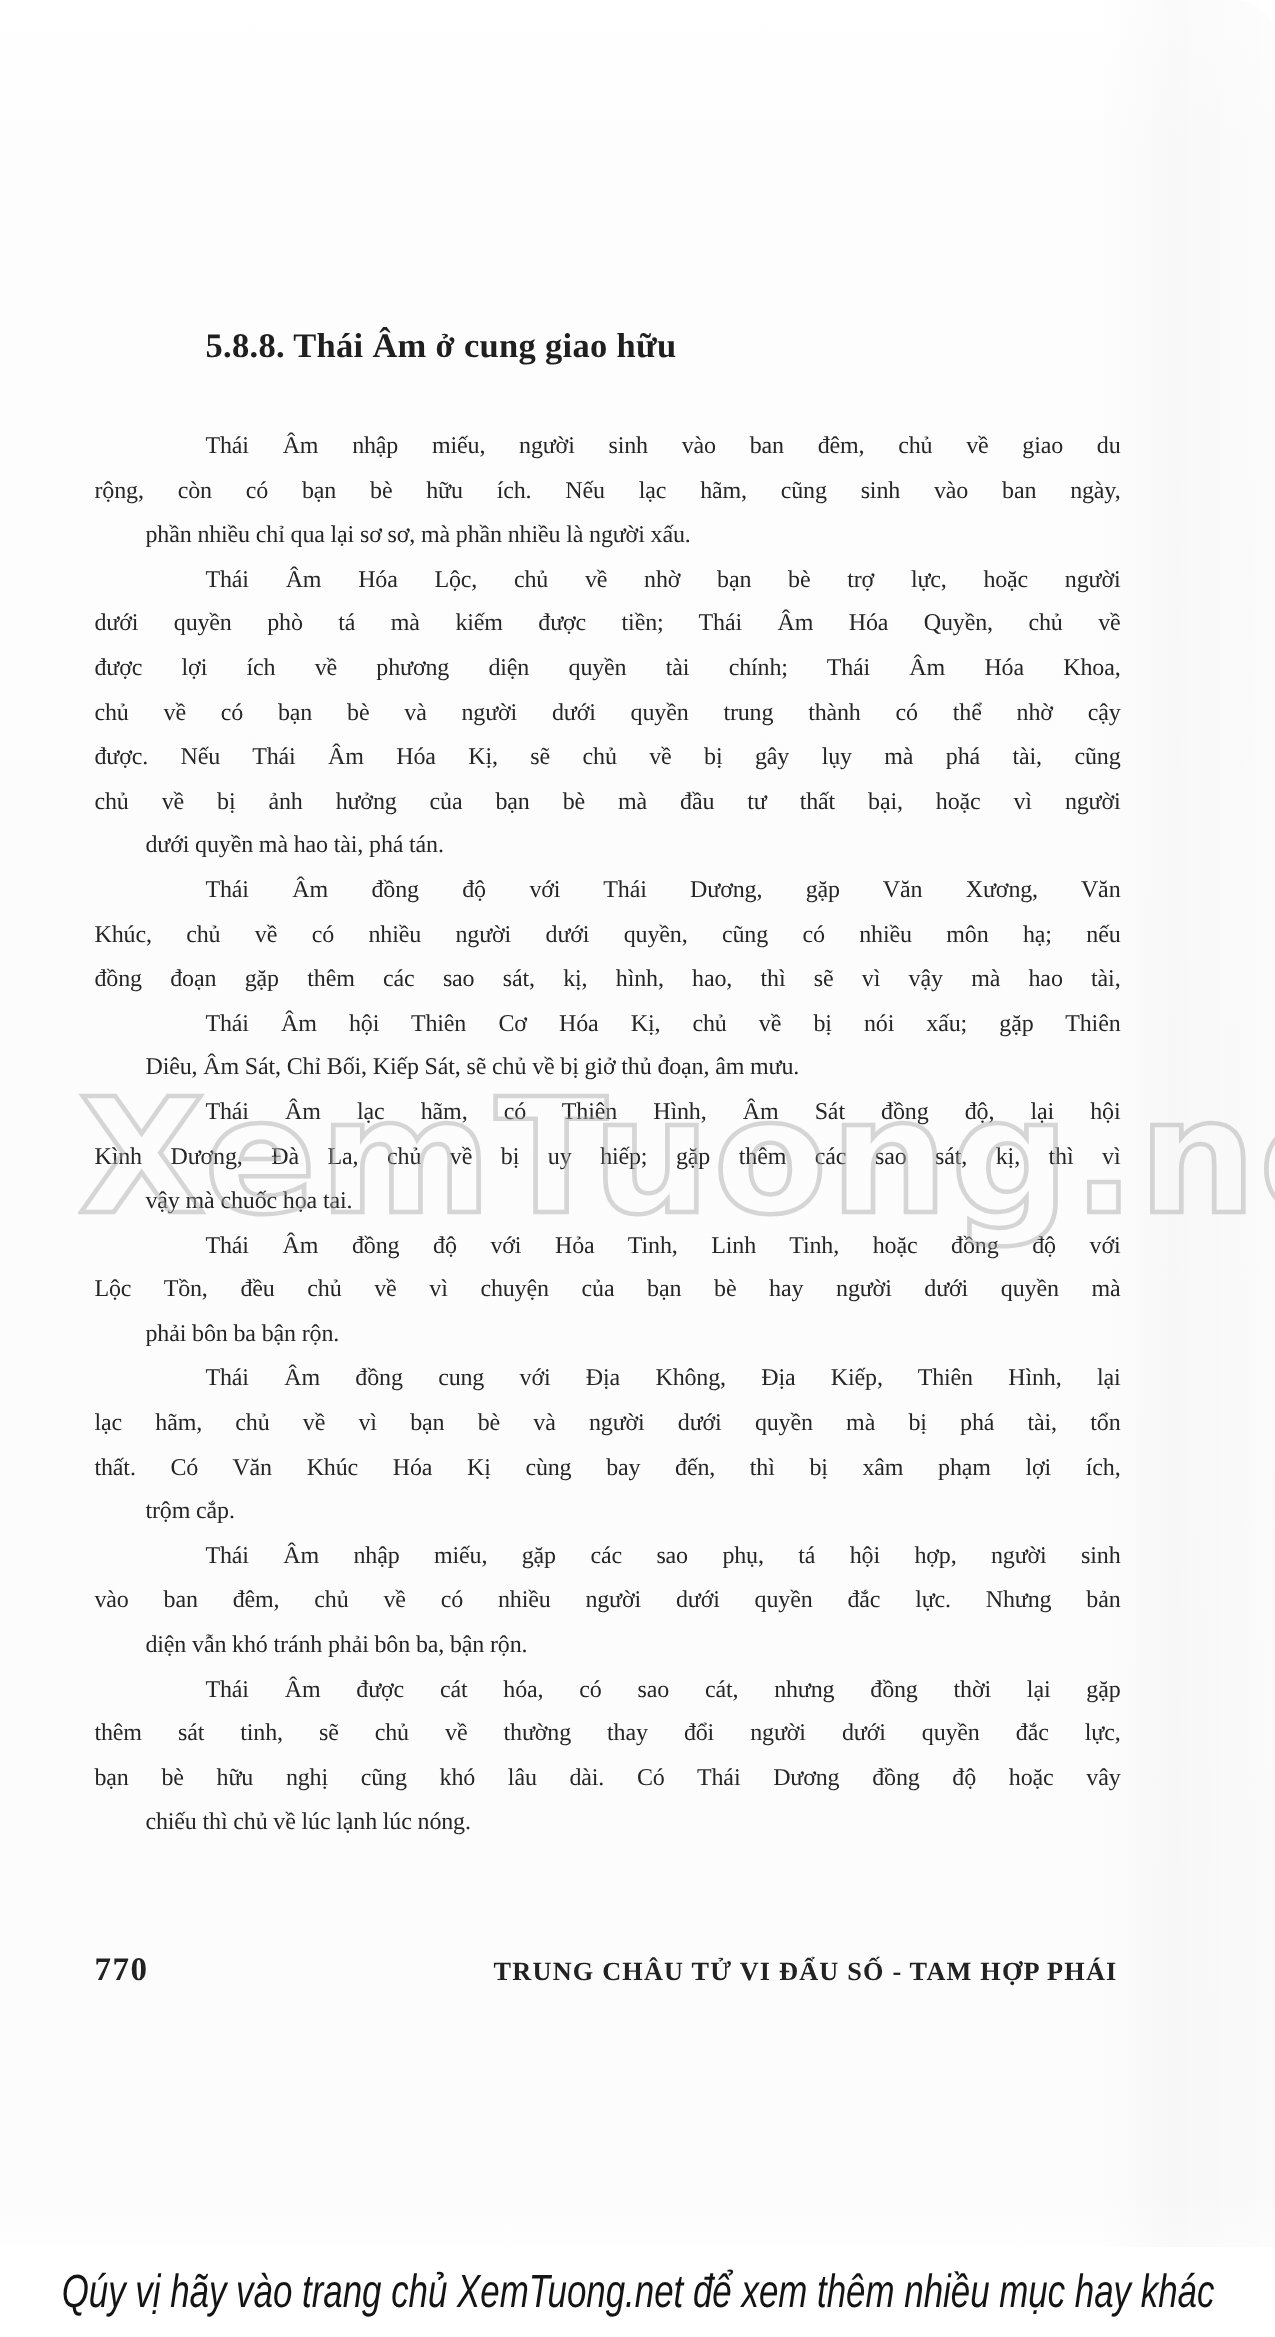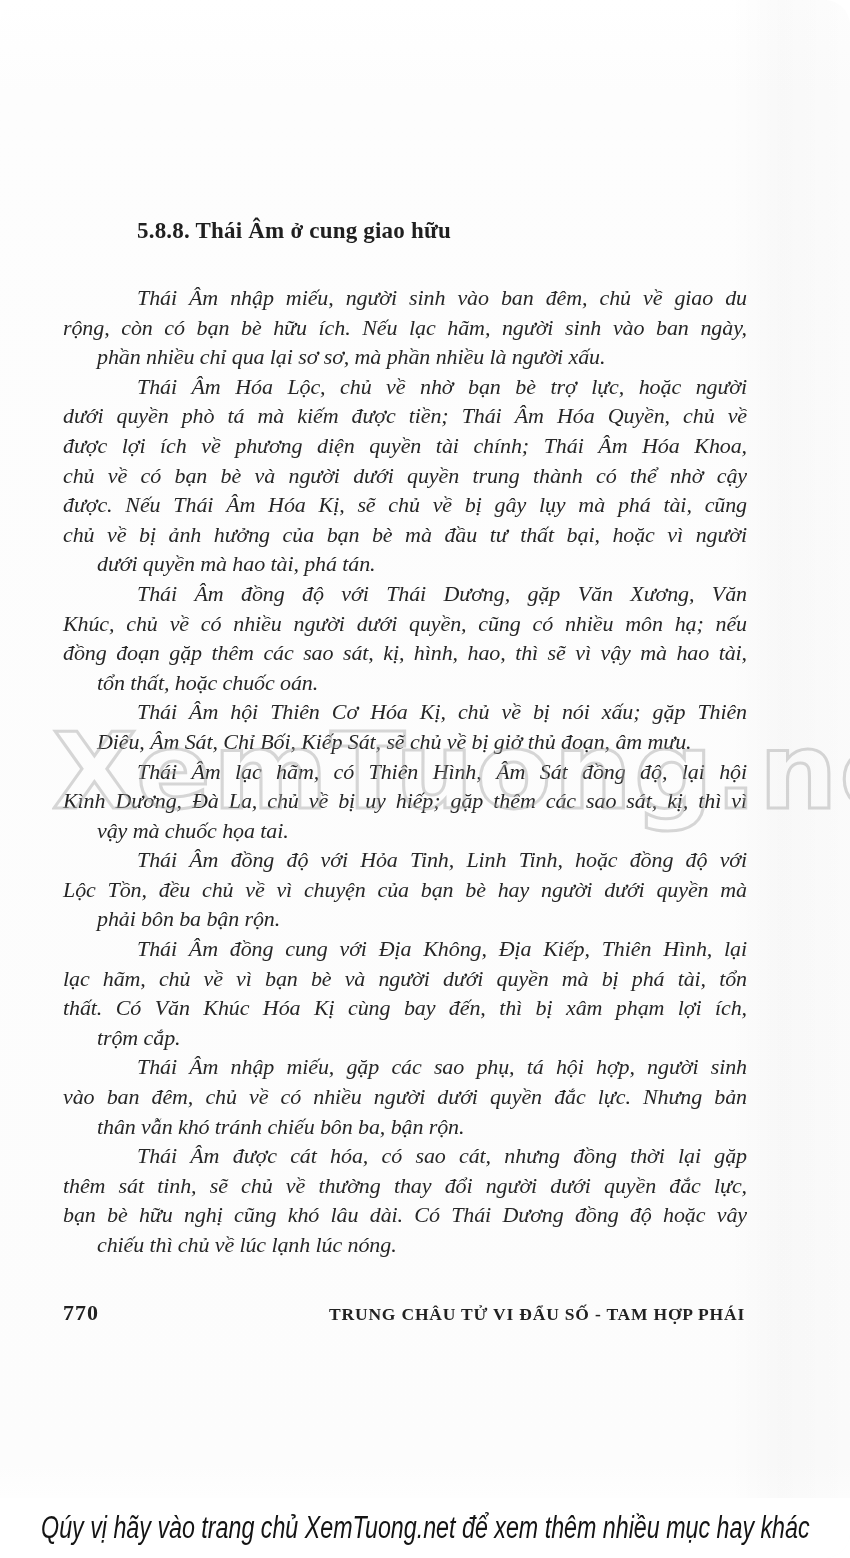--- a/index.html
+++ b/index.html
@@ -37,27 +37,26 @@
     font-size:23px;
     font-weight:bold;
     color:var(--heading);
     margin-left:74px;
     line-height:30px;
     margin-bottom:37px;
     letter-spacing:0.2px;
   }
   .para{margin:0;}
   .line{
-    font-size:22px;
+    font-size:16px;
     line-height:29.6px;
     text-align:justify;
     text-align-last:justify;
     letter-spacing:-0.1px;
     white-space:normal;
-    font-style:italic;
   }
   .line.first{text-indent:74px;}
   .line.last{text-align-last:left;margin-left:34px;}
   .watermark{
     position:absolute;
     left:52px;
     top:714px;
     width:800px;
     font-family:"DejaVu Sans", sans-serif;
     font-weight:bold;
@@ -120,37 +119,36 @@
 <body>
 
 <div class="page">
 
   <div class="content">
     <div class="section-heading">5.8.8. Thái Âm ở cung giao hữu</div>
 
     <div class="body-text">
         <div class="para">
           <div class="line first">Thái Âm nhập miếu, người sinh vào ban đêm, chủ về giao du</div>
-          <div class="line">rộng, còn có bạn bè hữu ích. Nếu lạc hãm, người sinh vào ban ngày,</div>
+          <div class="line">rộng, còn có bạn bè hữu ích. Nếu lạc hãm, cũng sinh vào ban ngày,</div>
           <div class="line last">phần nhiều chỉ qua lại sơ sơ, mà phần nhiều là người xấu.</div>
         </div>
         <div class="para">
           <div class="line first">Thái Âm Hóa Lộc, chủ về nhờ bạn bè trợ lực, hoặc người</div>
           <div class="line">dưới quyền phò tá mà kiếm được tiền; Thái Âm Hóa Quyền, chủ về</div>
           <div class="line">được lợi ích về phương diện quyền tài chính; Thái Âm Hóa Khoa,</div>
           <div class="line">chủ về có bạn bè và người dưới quyền trung thành có thể nhờ cậy</div>
           <div class="line">được. Nếu Thái Âm Hóa Kị, sẽ chủ về bị gây lụy mà phá tài, cũng</div>
           <div class="line">chủ về bị ảnh hưởng của bạn bè mà đầu tư thất bại, hoặc vì người</div>
           <div class="line last">dưới quyền mà hao tài, phá tán.</div>
         </div>
         <div class="para">
           <div class="line first">Thái Âm đồng độ với Thái Dương, gặp Văn Xương, Văn</div>
           <div class="line">Khúc, chủ về có nhiều người dưới quyền, cũng có nhiều môn hạ; nếu</div>
           <div class="line">đồng đoạn gặp thêm các sao sát, kị, hình, hao, thì sẽ vì vậy mà hao tài,</div>
-          <div class="line last">tổn thất, hoặc chuốc oán.</div>
         </div>
         <div class="para">
           <div class="line first">Thái Âm hội Thiên Cơ Hóa Kị, chủ về bị nói xấu; gặp Thiên</div>
           <div class="line last">Diêu, Âm Sát, Chỉ Bối, Kiếp Sát, sẽ chủ về bị giở thủ đoạn, âm mưu.</div>
         </div>
         <div class="para">
           <div class="line first">Thái Âm lạc hãm, có Thiên Hình, Âm Sát đồng độ, lại hội</div>
           <div class="line">Kình Dương, Đà La, chủ về bị uy hiếp; gặp thêm các sao sát, kị, thì vì</div>
           <div class="line last">vậy mà chuốc họa tai.</div>
         </div>
@@ -161,21 +159,21 @@
         </div>
         <div class="para">
           <div class="line first">Thái Âm đồng cung với Địa Không, Địa Kiếp, Thiên Hình, lại</div>
           <div class="line">lạc hãm, chủ về vì bạn bè và người dưới quyền mà bị phá tài, tổn</div>
           <div class="line">thất. Có Văn Khúc Hóa Kị cùng bay đến, thì bị xâm phạm lợi ích,</div>
           <div class="line last">trộm cắp.</div>
         </div>
         <div class="para">
           <div class="line first">Thái Âm nhập miếu, gặp các sao phụ, tá hội hợp, người sinh</div>
           <div class="line">vào ban đêm, chủ về có nhiều người dưới quyền đắc lực. Nhưng bản</div>
-          <div class="line last">thân vẫn khó tránh chiếu bôn ba, bận rộn.</div>
+          <div class="line last">diện vẫn khó tránh phải bôn ba, bận rộn.</div>
         </div>
         <div class="para">
           <div class="line first">Thái Âm được cát hóa, có sao cát, nhưng đồng thời lại gặp</div>
           <div class="line">thêm sát tinh, sẽ chủ về thường thay đổi người dưới quyền đắc lực,</div>
           <div class="line">bạn bè hữu nghị cũng khó lâu dài. Có Thái Dương đồng độ hoặc vây</div>
           <div class="line last">chiếu thì chủ về lúc lạnh lúc nóng.</div>
         </div>
       </div>
   </div>
 

